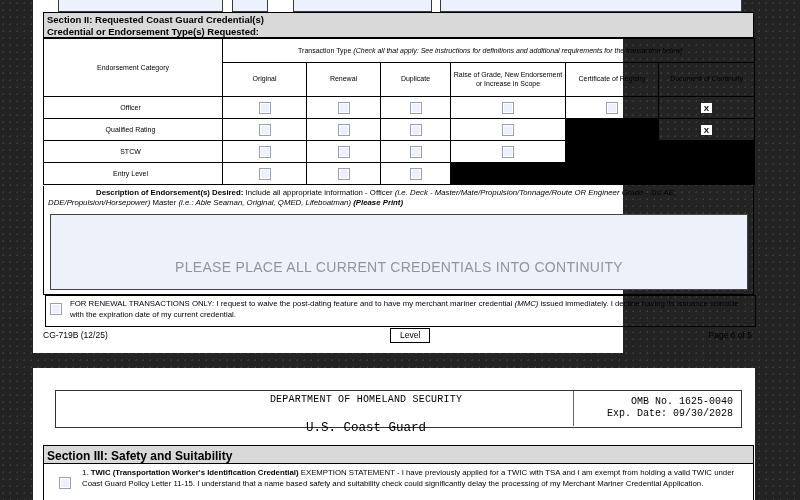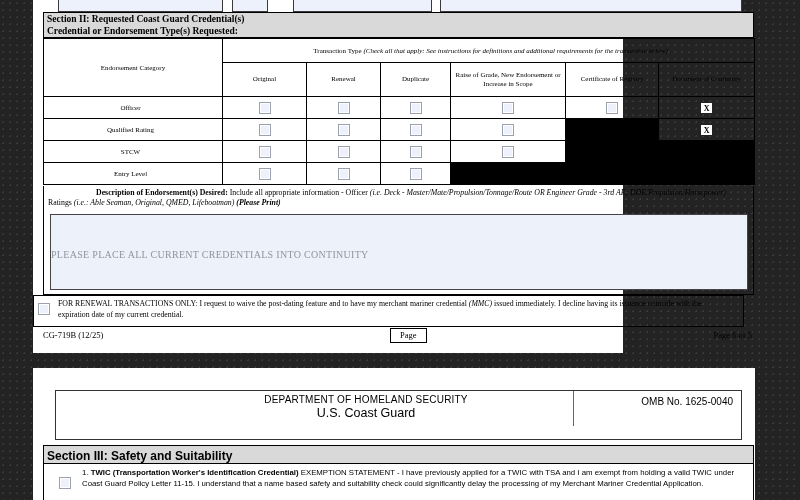--- a/index.html
+++ b/index.html
@@ -5,21 +5,21 @@
   * { margin:0; padding:0; box-sizing:border-box; }
   html,body { width:800px; height:500px; overflow:hidden; }
   body {
     font-family:"Liberation Sans","DejaVu Sans",sans-serif;
     background-color:#232323;
     background-image:radial-gradient(#3a3a3a 1px, transparent 1px);
     background-size:7px 7px;
     position:relative;
   }
   .page { position:absolute; background:#fff; }
-  #page1 { left:33px; top:0; width:590px; height:353px;font-family:Liberation Serif, serif; }
+  #page1 { left:33px; top:0; width:590px; height:353px; }
   #page2 { left:33px; top:368px; width:722px; height:132px; }
 
   .top-partials { position:absolute; left:10px; top:-4px; width:711px; height:16px; }
   .partial-box { position:absolute; top:0; height:16px; background:#edf1fb; border:1px solid #3a3a3a; }
   .pb1 { left:15px;  width:165px; }
   .pb2 { left:189px; width:36px;  }
   .pb3 { left:250px; width:139px; }
   .pb4 { left:397px; width:302px; }
 
   .section-bar {
@@ -56,45 +56,45 @@
   }
   #desc-text { font-size:7.8px; line-height:10px; color:#000; padding:2px 4px 0 4px; }
   #desc-text .b { font-weight:bold;padding-left:48px; }
   #desc-text .it { font-style:italic; }
   #desc-text .bit { font-style:italic; font-weight:bold; }
   #continuity-box {
     position:absolute; left:6px; top:28px; width:698px; height:76px;
     background:#edf1fa; border:1px solid #444;
   }
   #continuity-text {
-    position:absolute; left:0; top:34px; width:100%;
-    text-align:left; color:#8f959e; font-size:10px; letter-spacing:.3px;
+    position:absolute; left:0; top:44px; width:100%;
+    text-align:center; color:#8f959e; font-size:14px; letter-spacing:.3px;
   }
 
   #renewal-section {
-    position:absolute; left:0; top:295px; width:711px; height:32px;
+    position:absolute; left:12px; top:295px; width:711px; height:32px;
     border:1.5px solid #000; border-top:1px solid #000;padding-left:39px;
   }
   #renewal-cb { position:absolute; left:4px; top:7px; }
   #renewal-text { position:absolute; left:24px; top:3px; width:676px; font-size:7.8px; line-height:10.5px; color:#000; }
   #renewal-text .it { font-style:italic; }
 
   .footer1 { position:absolute; left:10px; top:328px; width:711px; height:18px; font-size:8.5px; color:#000; }
   #form-number { position:absolute; left:0; top:2px; }
   #page-indicator { position:absolute; right:2px; top:2px; }
   #reset-button {
     position:absolute; left:347px; top:0; padding:1px 9px 2px 9px;
     background:#fff; border:1.5px solid #000; font-size:8.5px; color:#000;
   }
 
   
-  #hdr-box { position:absolute; left:22px; top:22px; width:687px; height:50px; border:1px solid #333; }
+  #hdr-box { position:absolute; left:22px; top:22px; width:687px; height:38px; border:1px solid #333;font-family:Liberation Mono, monospace; }
   #hdr-center { position:absolute; left:120px; top:3px; width:380px; text-align:center; color:#000; }
   #dhs-line { font-size:10px; letter-spacing:.2px; }
-  #uscg-line { font-size:12.5px; margin-top:1px; }
+  #uscg-line { font-size:12.5px; margin-top:16px; }
   #hdr-right { position:absolute; right:0; top:0; width:168px; height:35px; border-left:1px solid #666; padding:5px 8px 0 0; text-align:right; color:#000; }
   #omb-line, #exp-line { font-size:10px; line-height:12px; }
   #app-title-row {
     position:absolute; left:0; bottom:0; width:100%; height:17px;
     border-top:1px solid #666; text-align:center;
     font-weight:bold; font-size:9.5px; padding-top:2px; color:#000;
   }
   #section3-bar { top:77px; height:19px; font-size:12px; padding-top:3px; }
   #twic-section {
     position:absolute; left:10px; top:96px; width:711px; height:36px;
@@ -180,50 +180,51 @@
           <td><span class="cb"></span></td>
           <td class="blocked"></td>
           <td class="blocked"></td>
           <td class="blocked"></td>
         </tr>
       </tbody>
   </table>
 
   <div id="desc-section">
     <div id="desc-text">
-      <span class="b">Description of Endorsement(s) Desired:</span><span> Include all appropriate information - Officer </span><span class="it">(i.e. Deck - Master/Mate/Propulsion/Tonnage/Route OR Engineer Grade - 3rd AE; DDE/Propulsion/Horsepower)</span><span> Ratings </span><span class="it">(i.e.: Able Seaman, Original, QMED, Lifeboatman) </span><span class="bit">(Please Print)</span>
+      <span class="b">Description of Endorsement(s) Desired:</span><span> Include all appropriate information - Officer </span><span class="it">(i.e. Deck - Master/Mate/Propulsion/Tonnage/Route OR Engineer Grade - 3rd AE; DDE/Propulsion/Horsepower)</span><span> Master </span><span class="it">(i.e.: Able Seaman, Original, QMED, Lifeboatman) </span><span class="bit">(Please Print)</span>
     </div>
     <div id="continuity-box">
       <div id="continuity-text">PLEASE PLACE ALL CURRENT CREDENTIALS INTO CONTINUITY</div>
     </div>
   </div>
 
   <div id="renewal-section">
     <span class="cb" id="renewal-cb"></span>
     <div id="renewal-text">
       <span>FOR RENEWAL TRANSACTIONS ONLY:  I request to waive the post-dating feature and to have my merchant mariner credential </span><span class="it">(MMC)</span><span> issued immediately. I decline having its issuance coincide with the expiration date of my current credential.</span>
     </div>
   </div>
 
   <div class="footer1">
     <span id="form-number">CG-719B (12/25)</span>
-    <span id="reset-button">Page</span>
+    <span id="reset-button">Level</span>
     <span id="page-indicator">Page 6 of 5</span>
   </div>
 </div>
 
 <div class="page" id="page2">
 
   <div id="hdr-box">
     <div id="hdr-center">
       <div id="dhs-line">DEPARTMENT OF HOMELAND SECURITY</div>
       <div id="uscg-line">U.S. Coast Guard</div>
     </div>
     <div id="hdr-right">
       <div id="omb-line">OMB No. 1625-0040</div>
+      <div id="exp-line">Exp. Date: 09/30/2028</div>
     </div>
   </div>
 
   <div class="section-bar" id="section3-bar">
     <span>Section III:  Safety and Suitability</span>
   </div>
 
   <div id="twic-section">
     <span class="cb" id="twic-cb"></span>
     <div id="twic-text">

